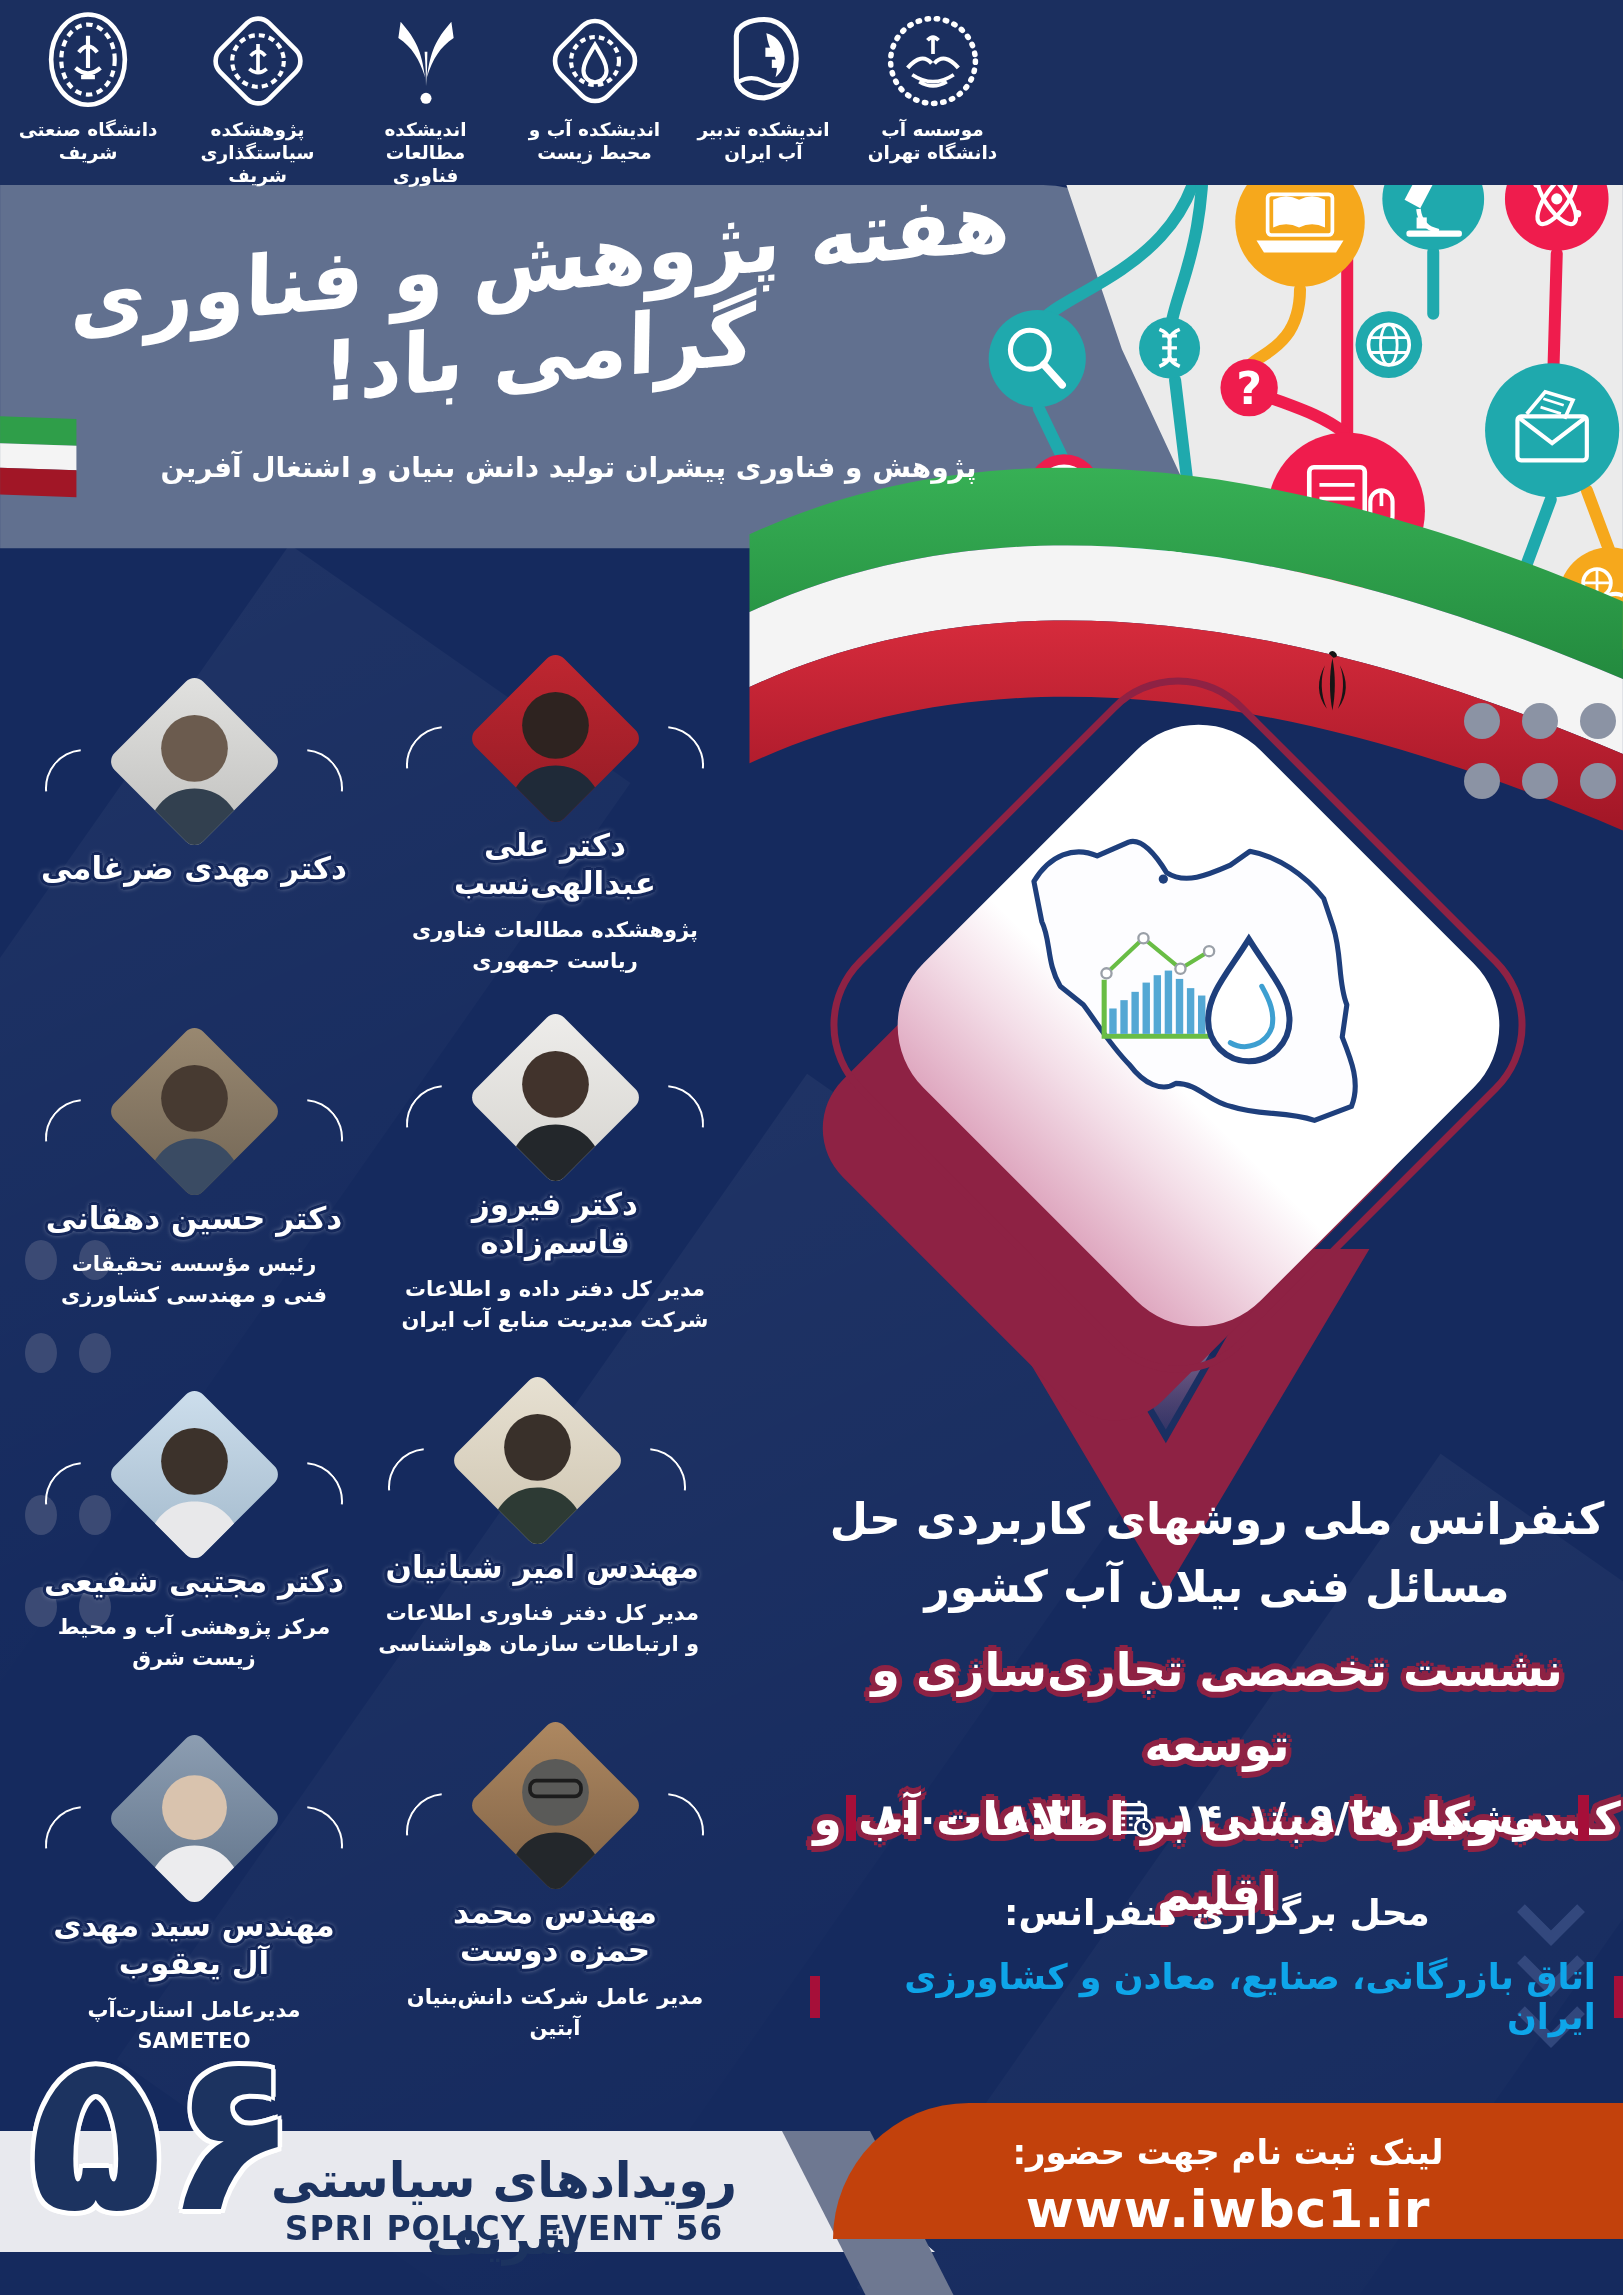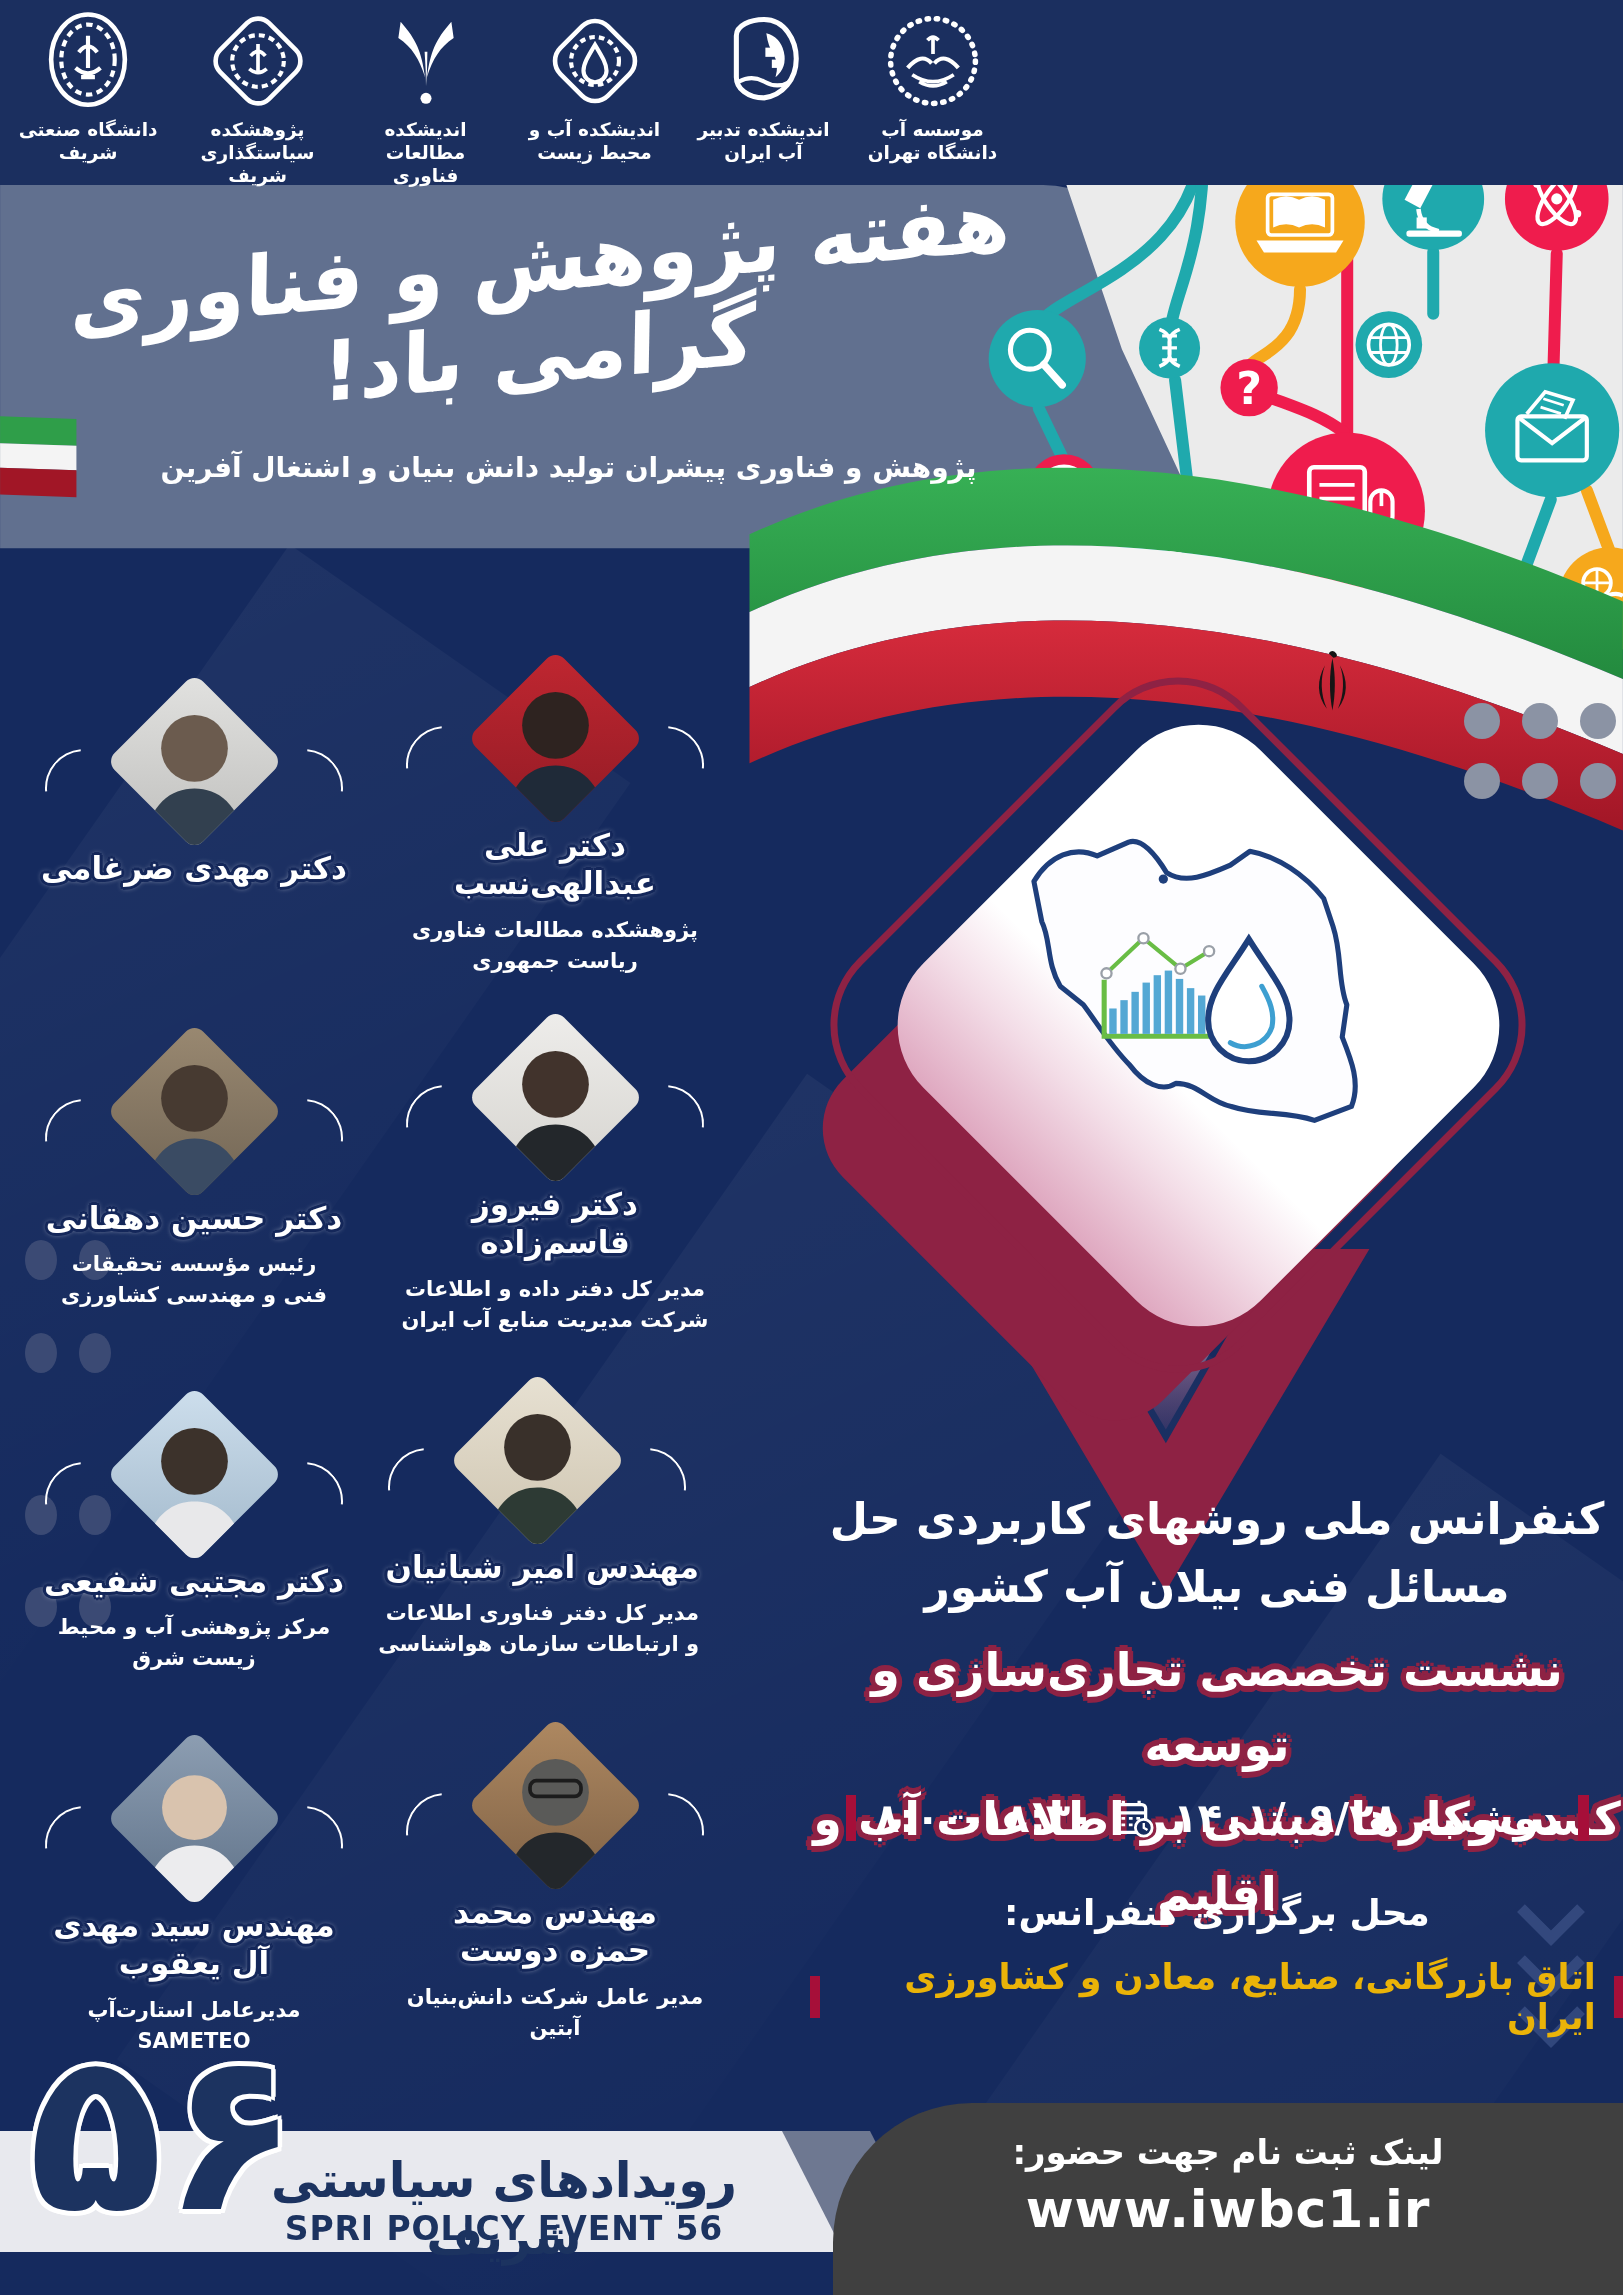--- a/index.html
+++ b/index.html
@@ -51,35 +51,35 @@
   .conf{position:absolute;left:810px;width:814px;text-align:center;color:#fff;direction:rtl;z-index:5;}
   .conf-title{font-size:44px;font-weight:bold;line-height:1.55;}
   .conf-session{font-size:46px;font-weight:bold;line-height:1.62;color:#fff;
      text-shadow:5.6px 0 0 #8e2244,-5.6px 0 0 #8e2244,0 5.6px 0 #8e2244,0 -5.6px 0 #8e2244,
                  4.2px 4.2px 0 #8e2244,-4.2px 4.2px 0 #8e2244,4.2px -4.2px 0 #8e2244,-4.2px -4.2px 0 #8e2244;}
   .daterow{position:absolute;left:810px;top:1795px;width:814px;z-index:5;display:flex;direction:rtl;
            justify-content:center;align-items:center;gap:19.4px;color:#fff;font-size:40px;font-weight:bold;}
   .redbar{width:10.2px;height:46px;background:#a60f39;}
   .venue-label{top:1892px;font-size:36px;font-weight:bold;}
   .venuerow{position:absolute;left:810px;top:1957px;width:814px;z-index:5;display:flex;direction:rtl;
-           justify-content:center;align-items:center;gap:18.5px;color:#eab308;font-size:35px;font-weight:bold;}
+           justify-content:center;align-items:center;gap:18.5px;color:#0ea5e9;font-size:35px;font-weight:bold;}
   
   .gray-band{position:absolute;left:0;top:2131px;width:935px;height:121px;background:#e8e9ee;z-index:3;
              clip-path:polygon(0 0,796px 0,935px 100%,0 100%);}
   .dark-wedge{position:absolute;left:713px;top:2131px;width:241px;height:165px;background:#6e7891;z-index:3;
              clip-path:polygon(69px 0,157px 0,241px 100%,153px 100%);}
   .evt-num{position:absolute;left:28px;top:2021px;width:259px;z-index:5;color:#1c3360;font-size:222px;
            font-weight:bold;line-height:1;text-align:center;
            text-shadow:4.6px 0 0 #fff,-4.6px 0 0 #fff,0 4.6px 0 #fff,0 -4.6px 0 #fff,
                        3.7px 3.7px 0 #fff,-3.7px 3.7px 0 #fff,3.7px -3.7px 0 #fff,-3.7px -3.7px 0 #fff;}
   .series-fa{position:absolute;left:259px;top:2152px;width:490px;z-index:5;color:#1c3360;
              font-size:49px;font-weight:bold;text-align:center;direction:rtl;}
   .series-en{position:absolute;left:259px;top:2209px;width:490px;z-index:5;color:#1c3360;
              font-size:33px;font-weight:bold;text-align:center;letter-spacing:0.9px;}
-  .reg-box{position:absolute;left:833px;top:2103px;width:790px;height:192px;background:#404040;
+  .reg-box{position:absolute;left:833px;top:2103px;width:790px;height:136px;background:#c2410c;
            border-top-left-radius:139px;z-index:4;text-align:center;color:#fff;}
   .reg-label{margin-top:29px;font-size:34px;font-weight:bold;direction:rtl;}
   .reg-url{margin-top:7.4px;font-size:52px;font-weight:bold;letter-spacing:0.9px;}
 </style>
 </head>
 <body>
 
 <div class="streak" style="left:-93px;top:555px;width:416px;height:1203px;transform:rotate(35deg);"></div>
 <div class="streak" style="left:416px;top:1111px;width:509px;height:1203px;transform:rotate(35deg);"></div>
 <div class="streak" style="left:1111px;top:1481px;width:416px;height:1018px;transform:rotate(35deg);"></div>

